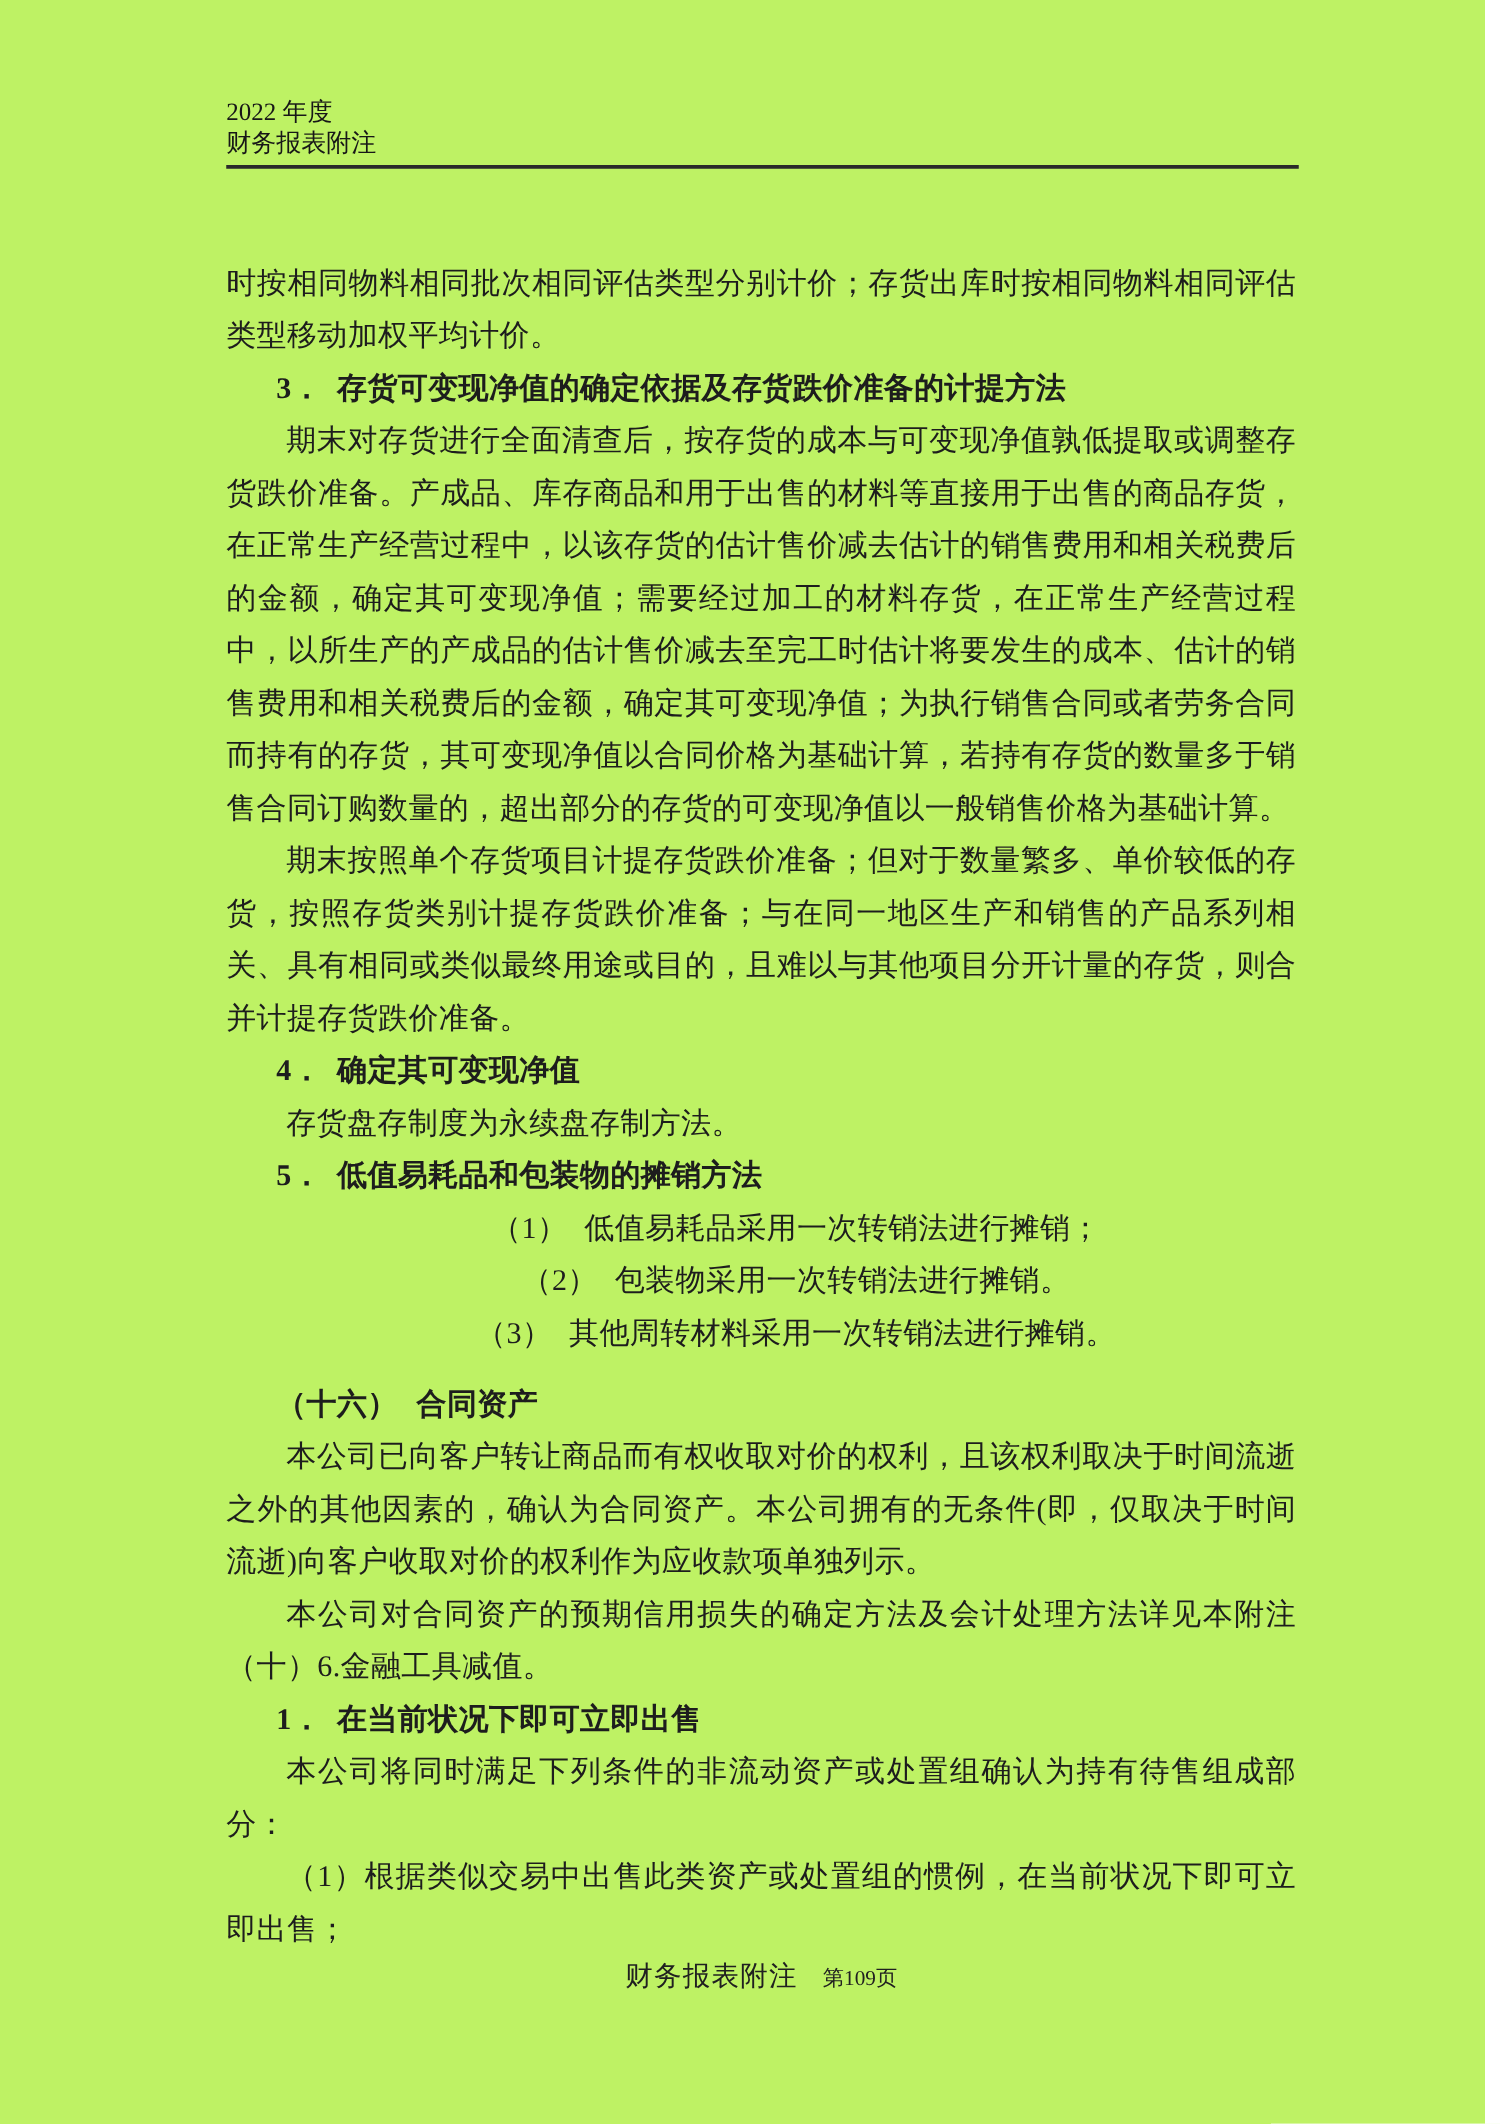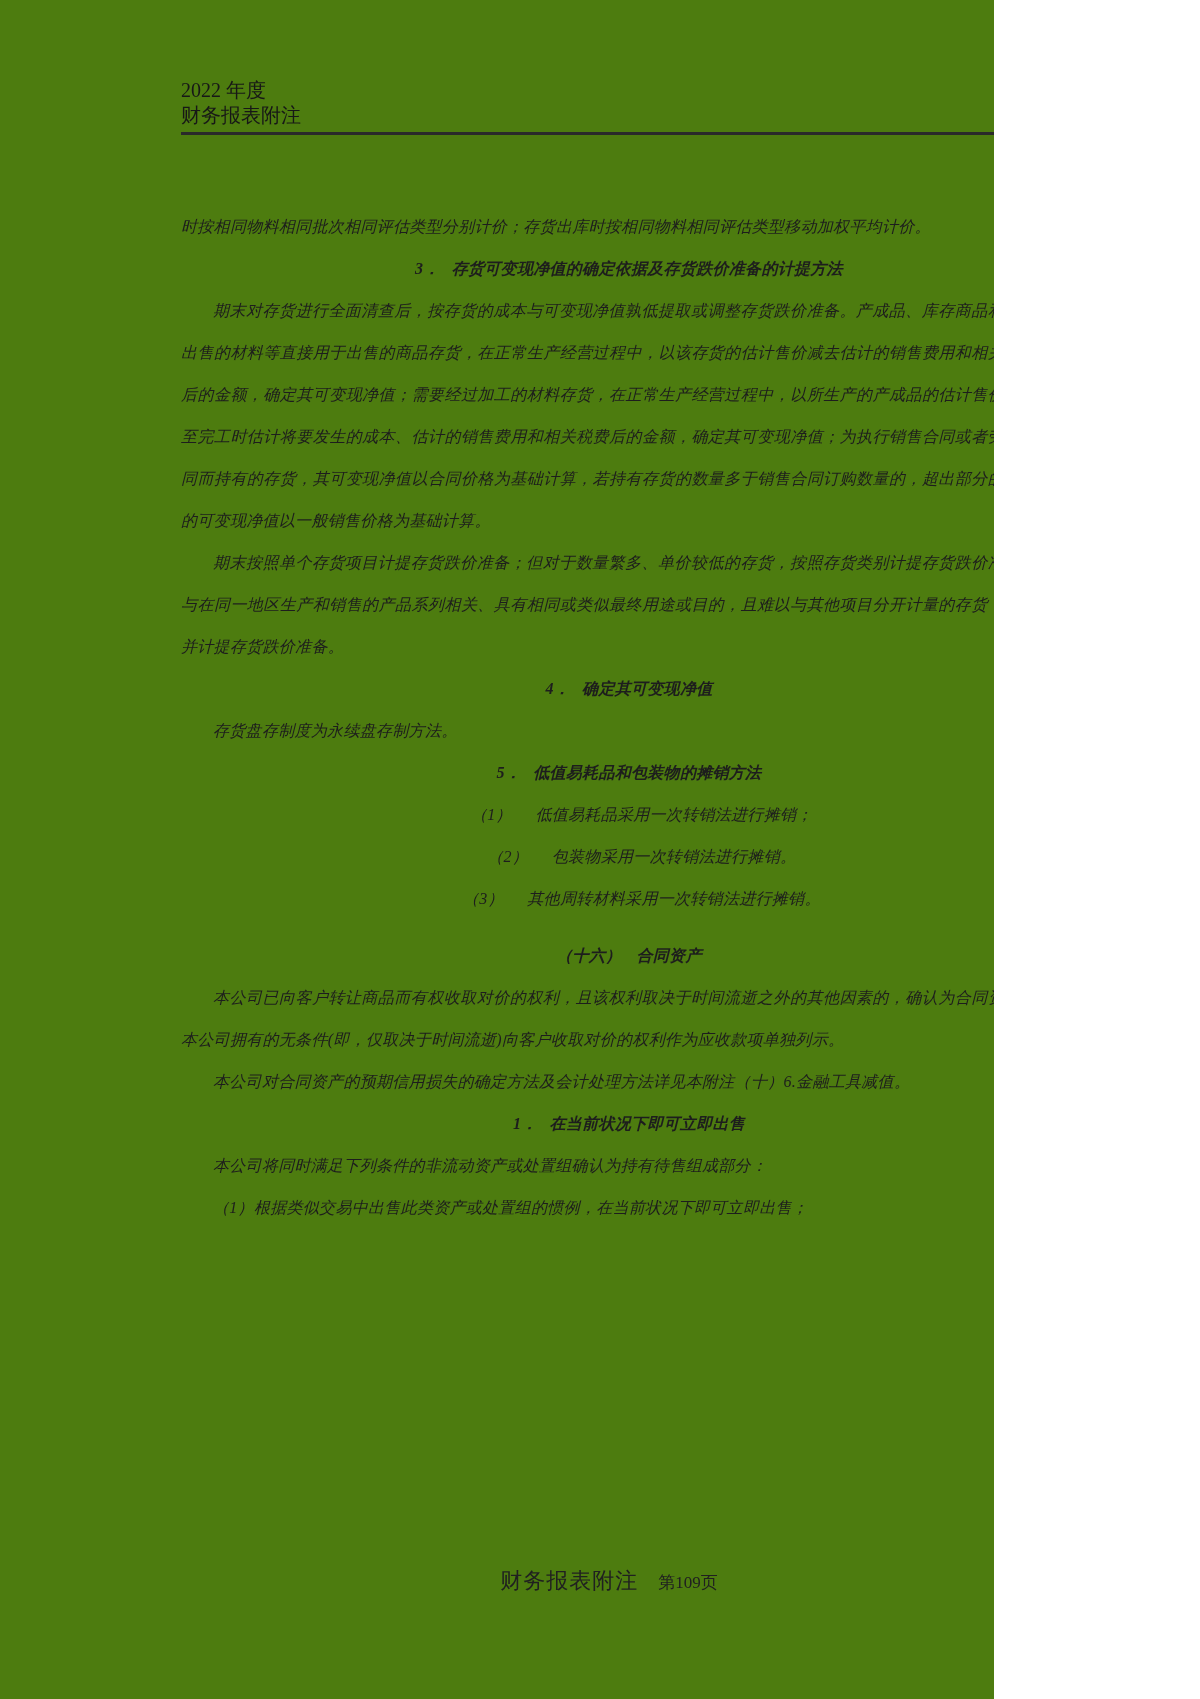--- a/index.html
+++ b/index.html
@@ -1,20 +1,20 @@
 <!DOCTYPE html>
 <html lang="zh"><head>
 <meta charset="utf-8">
 <style>
   html,body{margin:0;padding:0;background:#ffffff;}
   .page{
     position:relative;
-    width:994px;
+    width:1188px;
     height:1699px;
-    background:#4d7c0f;
+    background:#bef264;
     font-family:"Liberation Serif","DejaVu Serif",serif;
     color:#1d1d1d;
     overflow:hidden;
   }
   
   .page-header{
     position:absolute;
     left:181px; top:78px;
     width:858px;
     font-size:20px;
@@ -26,30 +26,29 @@
     left:181px; top:132px;
     width:858px;
     height:0;
     border-top:3px solid #2a2a2a;
   }
   
   .doc-body{
     position:absolute;
     left:181px; top:206px;
     width:856px;
-    font-size:16px;
+    font-size:24px;
     line-height:42px;
     letter-spacing:0.3px;
     text-align:justify;
-    font-style:italic;
   }
   .blk{margin:0;padding:0;}
   .para{text-indent:2em;}
   .para.no-indent{text-indent:0;}
-  .heading{font-weight:bold;padding-left:40px;text-align:center;}
+  .heading{font-weight:bold;padding-left:40px;text-align:left;}
   .heading .hnum{margin-right:12px;}
   .section{margin-top:15px;}
   .section .hnum{margin-right:15px;}
   .li{padding-left:42px;text-align:center;}
   .li .limark{display:inline-block;min-width:88px;}
   
   .page-footer{
     position:absolute;
     left:181px; top:1566px;
     width:856px;

